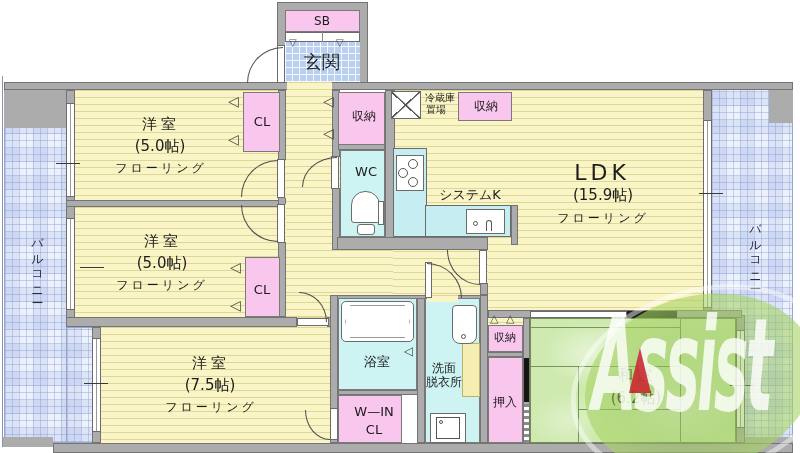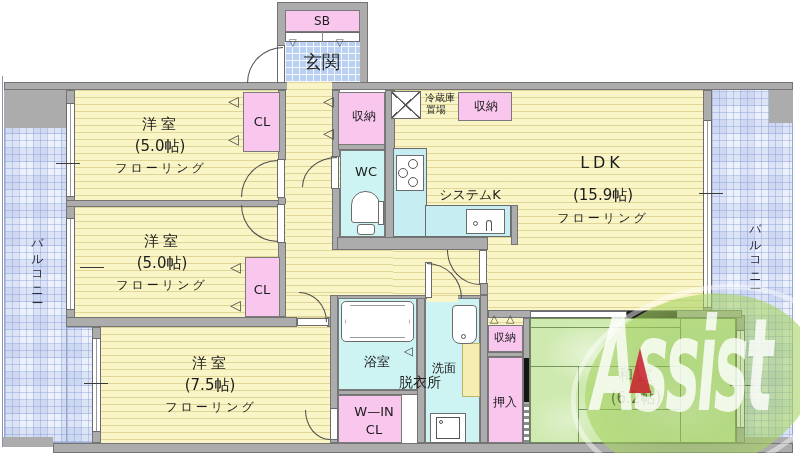--- a/index.html
+++ b/index.html
@@ -223,27 +223,27 @@
   <div class="lbl" style="left:210px;top:386px;font-size:15px">(7.5帖)</div>
   <div class="lbl" style="left:211px;top:407px;font-size:12px;letter-spacing:3px">フローリング</div>
 
   <div class="lbl" style="left:364px;top:116px;font-size:12px">収納</div>
   <div class="lbl" style="left:366px;top:172px;font-size:13px">WC</div>
   <div class="lbl" style="left:440px;top:98px;font-size:10px">冷蔵庫</div>
   <div class="lbl" style="left:436px;top:110px;font-size:10px">置場</div>
   <div class="lbl" style="left:486px;top:106px;font-size:12px">収納</div>
   <div class="lbl" style="left:470px;top:195px;font-size:13px">システムK</div>
 
-  <div class="lbl" style="left:602px;top:163px;font-size:16px;letter-spacing:4px">LDK</div>
+  <div class="lbl" style="left:602px;top:173px;font-size:22px;letter-spacing:4px">LDK</div>
   <div class="lbl" style="left:603px;top:196px;font-size:15px">(15.9帖)</div>
   <div class="lbl" style="left:603px;top:218px;font-size:12px;letter-spacing:3px">フローリング</div>
 
   <div class="lbl" style="left:377px;top:362px;font-size:13px">浴室</div>
   <div class="lbl" style="left:444px;top:368px;font-size:12px">洗面</div>
-  <div class="lbl" style="left:420px;top:382px;font-size:14px">脱衣所</div>
+  <div class="lbl" style="left:444px;top:382px;font-size:12px">脱衣所</div>
   <div class="lbl" style="left:374px;top:412px;font-size:13px">W—IN</div>
   <div class="lbl" style="left:374px;top:430px;font-size:13px">CL</div>
 
   <div class="lbl" style="left:505px;top:338px;font-size:11px">収納</div>
   <div class="lbl" style="left:505px;top:402px;font-size:12px">押入</div>
 
   <div class="lbl" style="left:637px;top:376px;font-size:15px;letter-spacing:4px">和室</div>
   <div class="lbl" style="left:636px;top:399px;font-size:15px">(6.2帖)</div>
 
   <div class="vlbl" style="left:37px;top:264px;font-size:12px">バルコニー</div>

